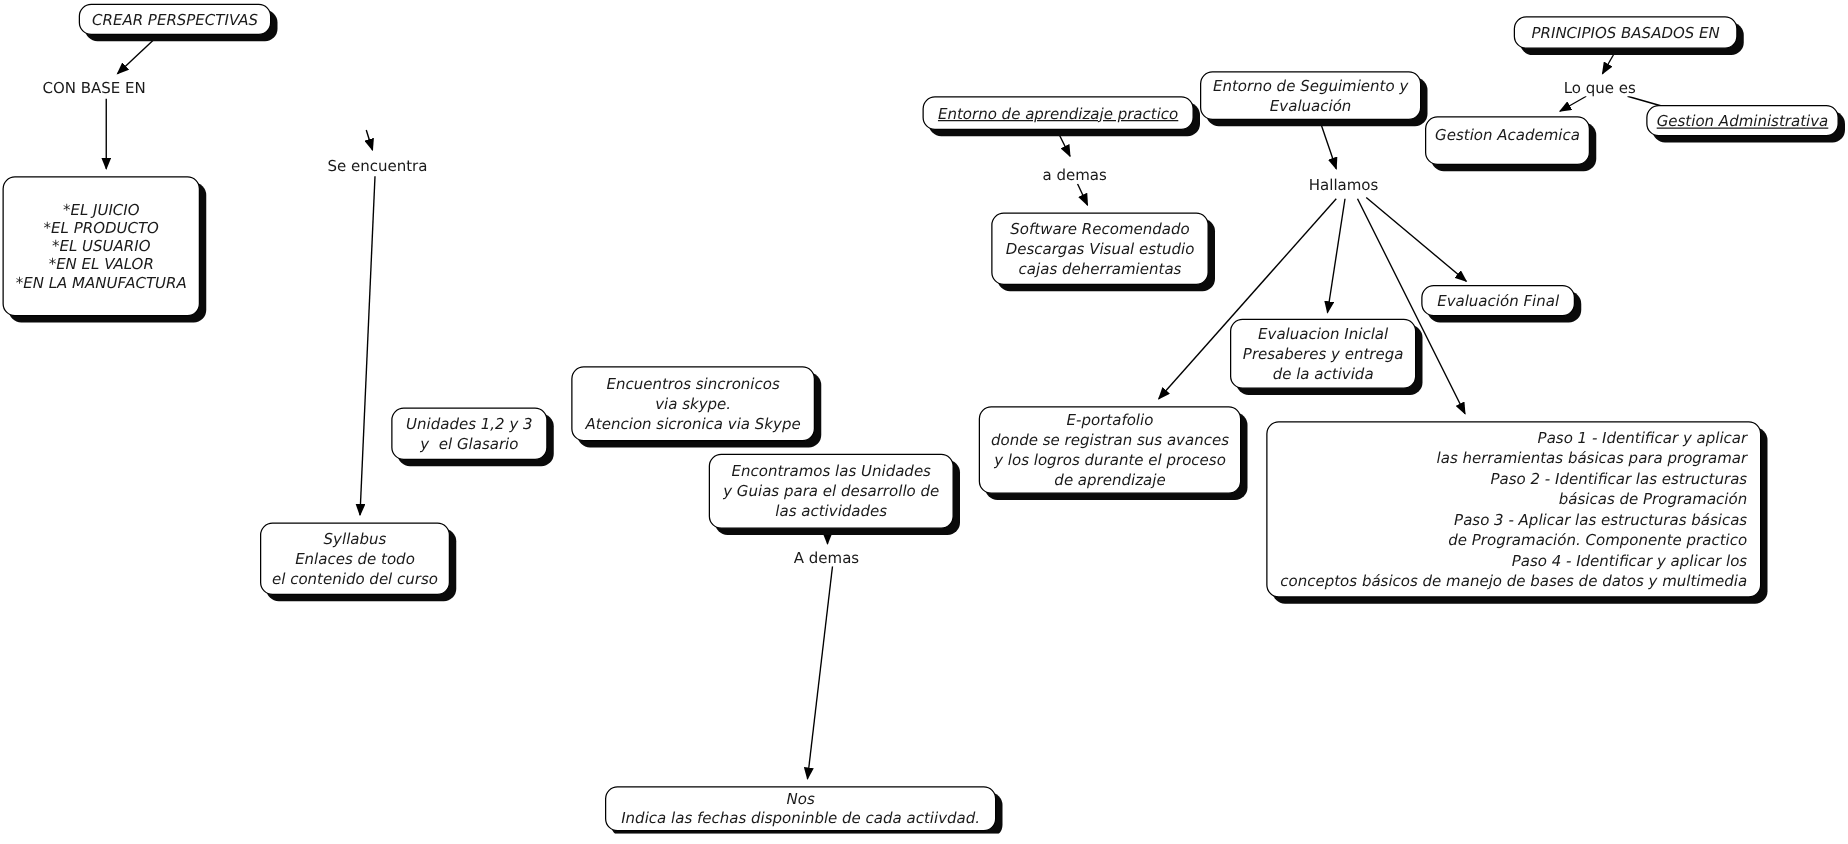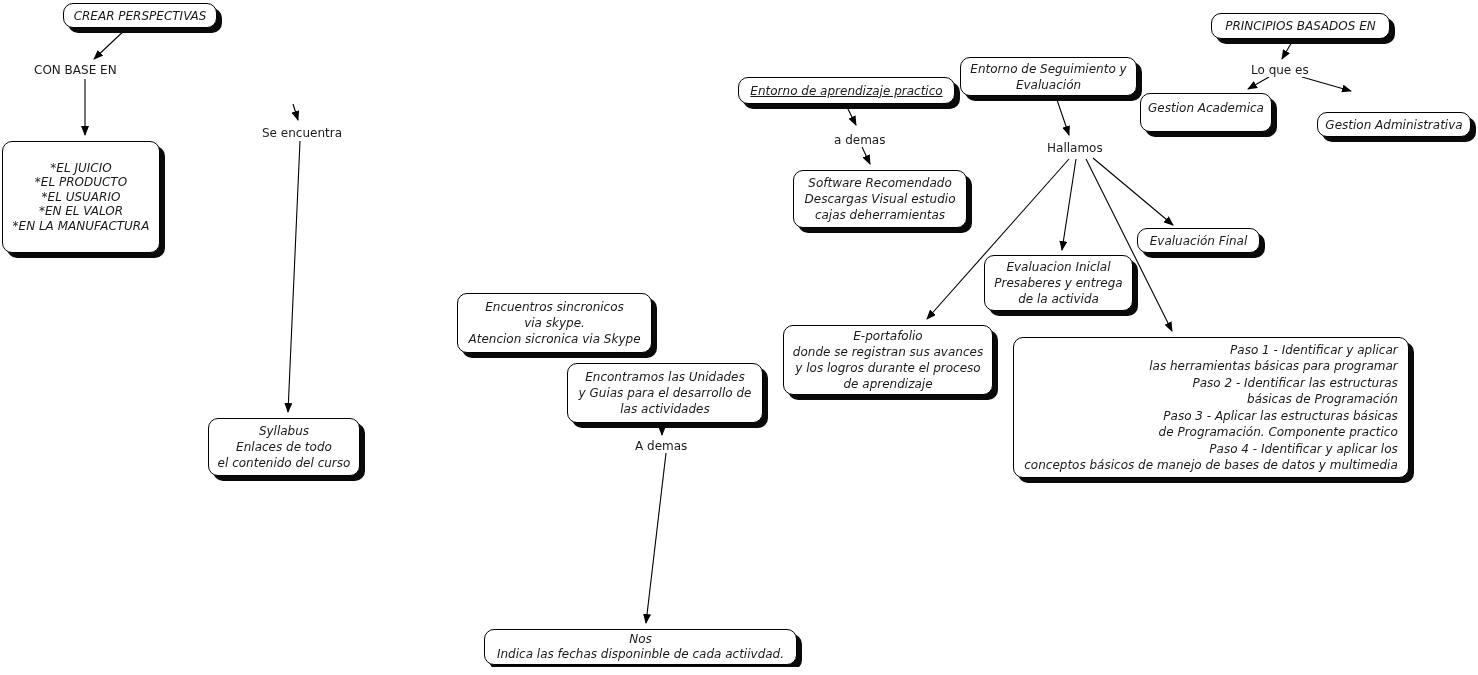--- a/index.html
+++ b/index.html
@@ -78,20 +78,22 @@
 
   <div class="node" style="left:63px;top:3px;width:154px;height:25px;">CREAR PERSPECTIVAS</div>
 
   <div class="node list" style="left:2px;top:141px;width:158px;height:112px;">*EL JUICIO
 *EL PRODUCTO
 *EL USUARIO
 *EN EL VALOR
 *EN LA MANUFACTURA</div>
 
 
+  <div class="node" style="left:313px;top:326px;width:125px;height:42px;">Unidades 1,2 y 3
+y  el Glasario</div>
 
   <div class="node" style="left:208px;top:418px;width:152px;height:58px;">Syllabus
 Enlaces de todo
 el contenido del curso</div>
 
   <div class="node" style="left:457px;top:293px;width:195px;height:60px;">Encuentros sincronicos
 via skype.
 Atencion sicronica via Skype</div>
 
   <div class="node" style="left:567px;top:363px;width:196px;height:60px;">Encontramos las Unidades
@@ -127,21 +129,21 @@
 básicas de Programación
 Paso 3 - Aplicar las estructuras básicas
 de Programación. Componente practico
 Paso 4 - Identificar y aplicar los
 conceptos básicos de manejo de bases de datos y multimedia</div>
 
   <div class="node" style="left:1211px;top:13px;width:179px;height:26px;">PRINCIPIOS BASADOS EN</div>
 
   <div class="node top-align" style="left:1140px;top:93px;width:132px;height:39px;">Gestion Academica</div>
 
-  <div class="node" style="left:1317px;top:112px;width:154px;height:25px;">Gestion Administrativa</div>
+  <div class="node" style="left:1317px;top:84px;width:154px;height:25px;text-decoration:underline;">Gestion Administrativa</div>
 
   <div class="lp" style="left:33px;top:64px;">CON BASE EN</div>
 
   <div class="lp" style="left:261px;top:127px;">Se encuentra</div>
 
   <div class="lp" style="left:833px;top:134px;">a demas</div>
 
   <div class="lp" style="left:1046px;top:142px;">Hallamos</div>
 
   <div class="lp" style="left:634px;top:440px;">A demas</div>

